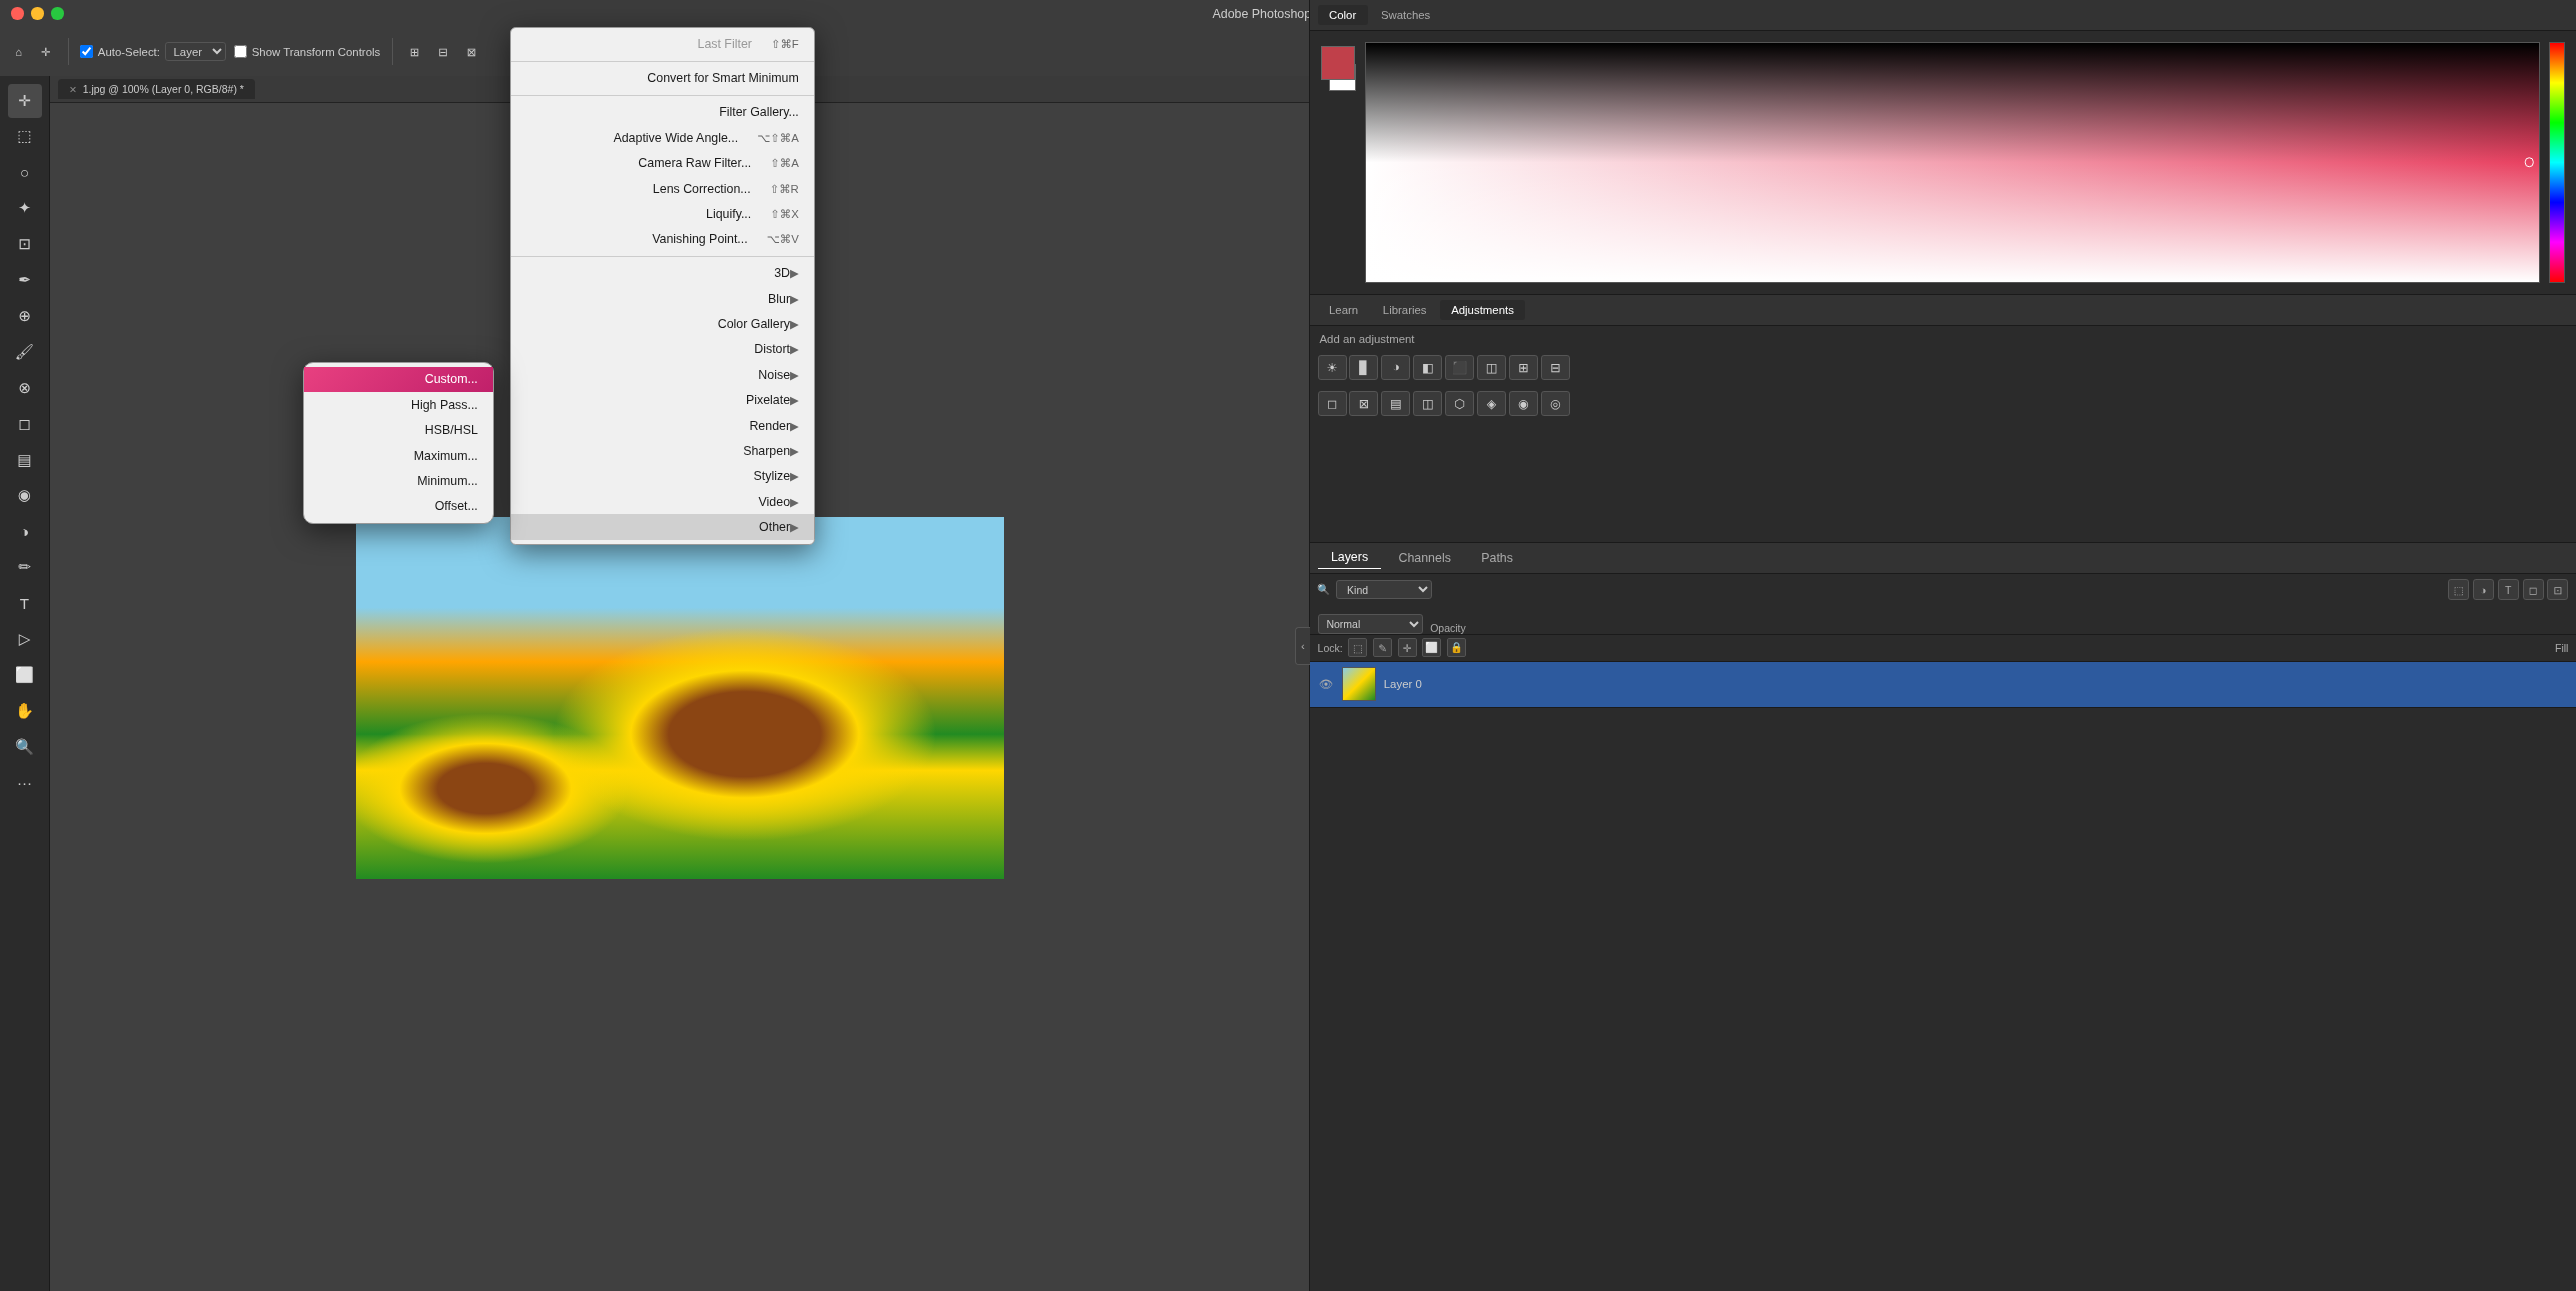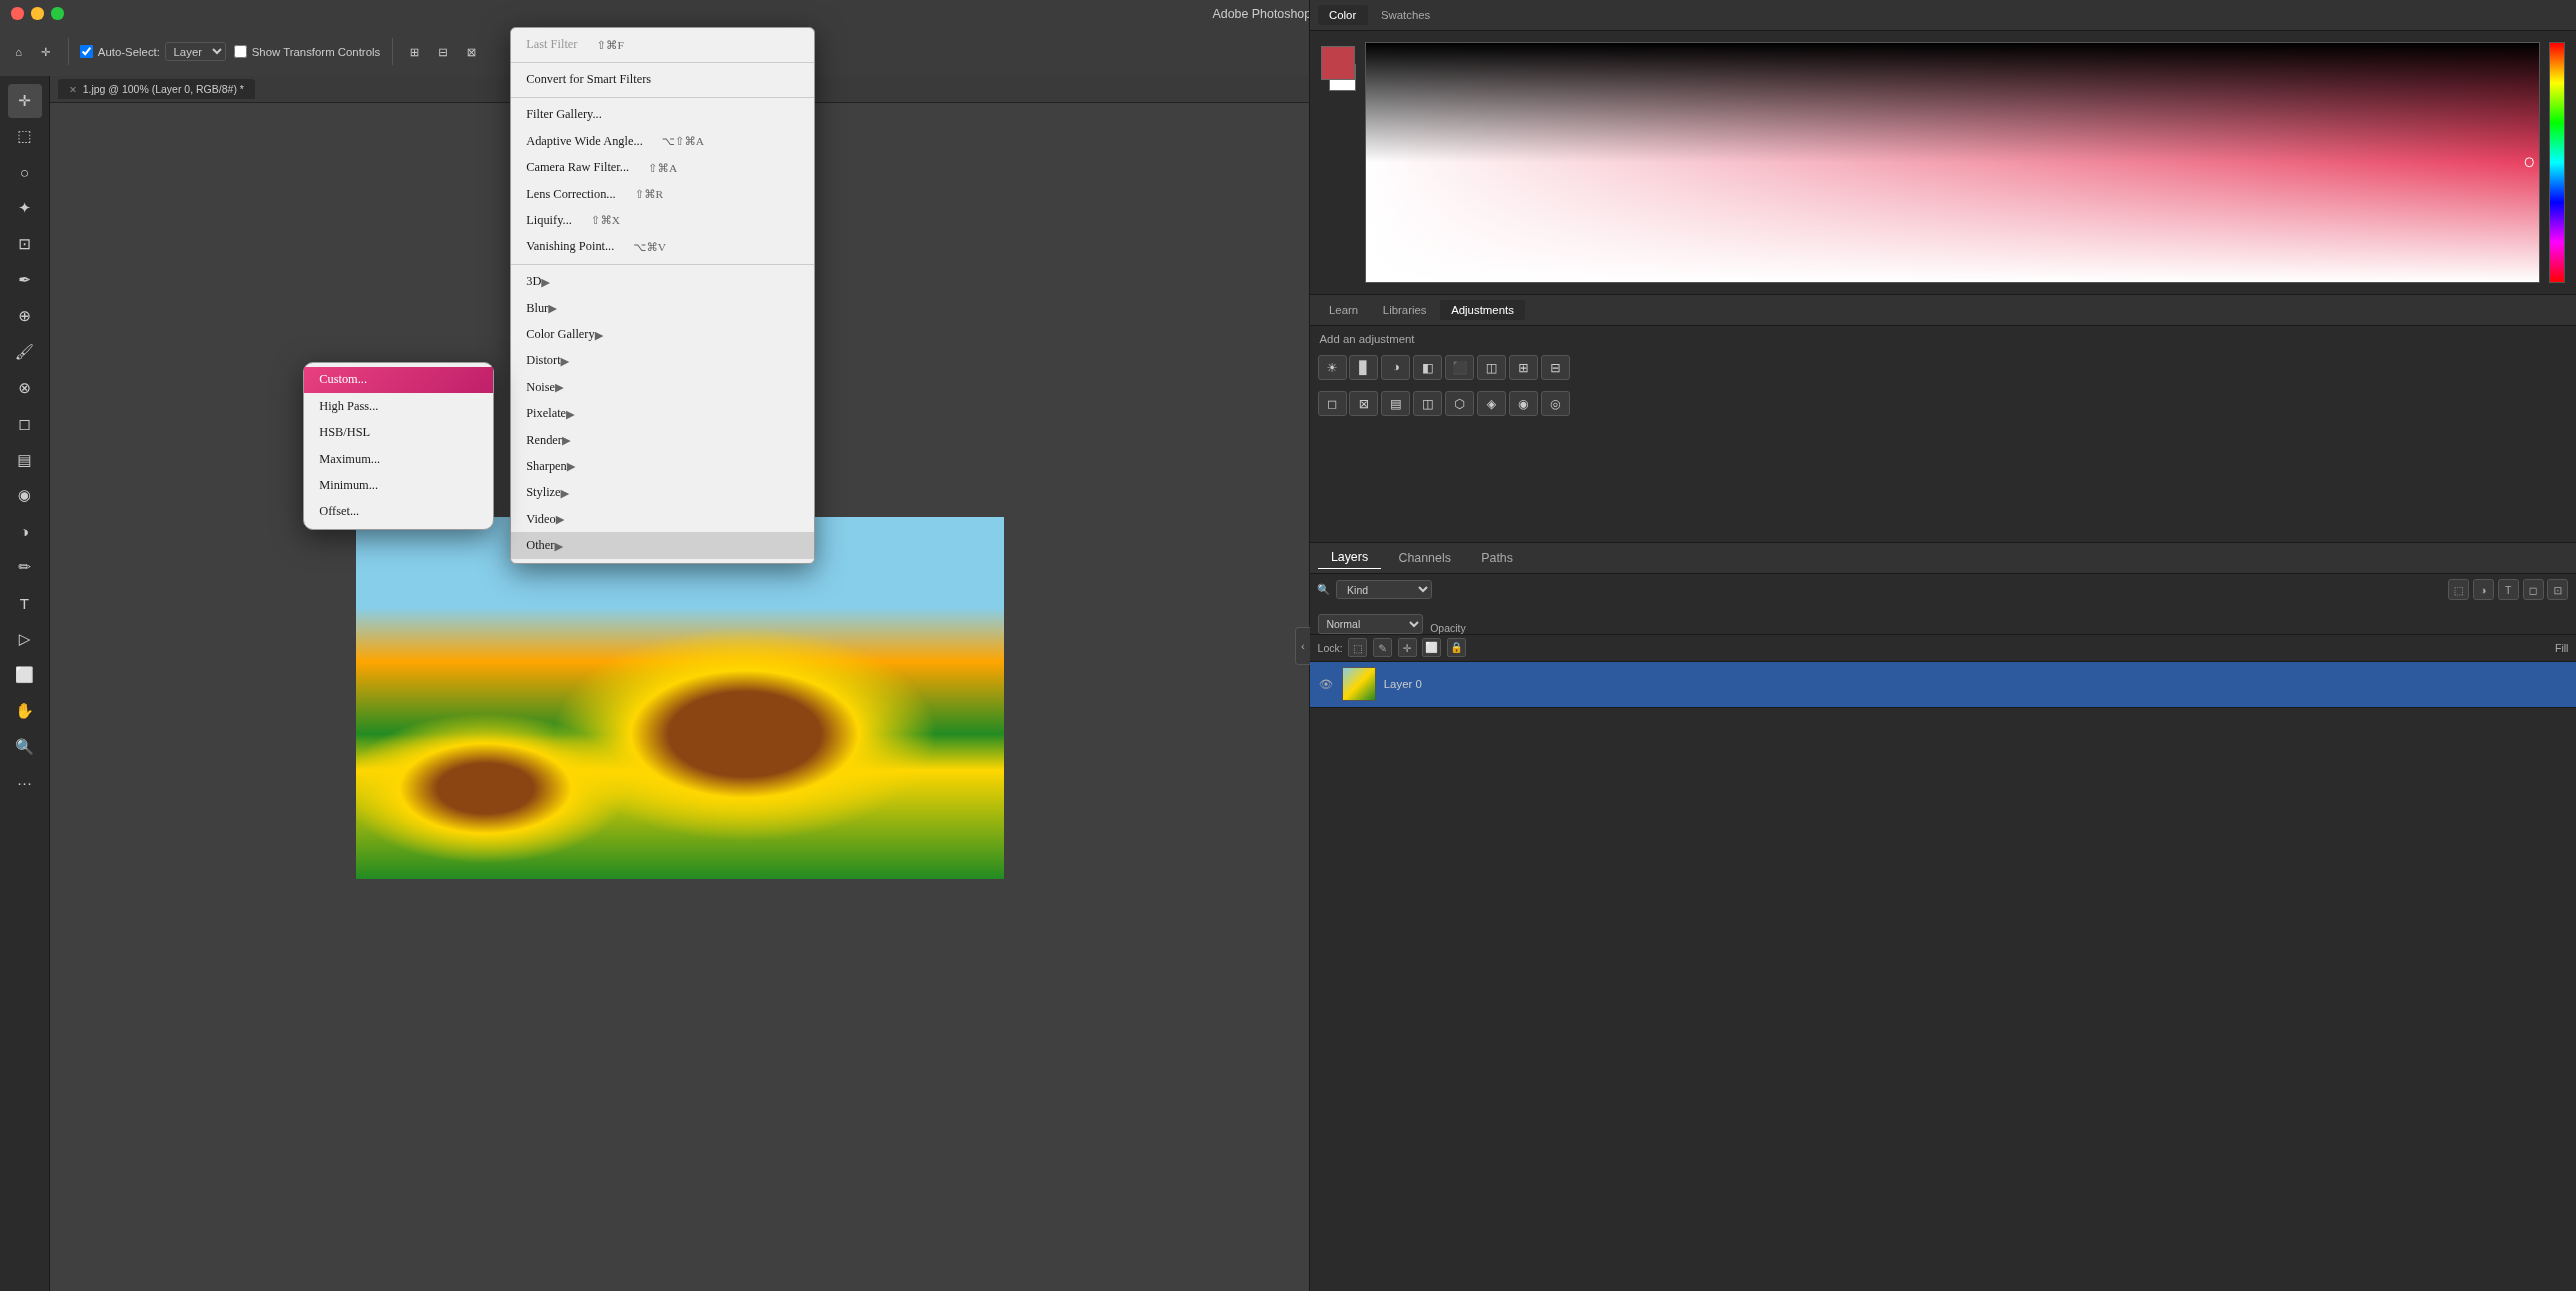--- a/index.html
+++ b/index.html
@@ -436,27 +436,26 @@
       background: #f0f0f0;
       border: 1px solid #999;
       border-radius: 5.7px;
       box-shadow: 0 7.6px 29px rgba(0,0,0,0.5);
       padding: 3.8px 0;
       z-index: 200;
     }
     .menu-item {
       display: flex;
       align-items: center;
-      justify-content: flex-start;
+      justify-content: flex-end;
       padding: 5.7px 15.2px;
       font-size: 12.4px;
       color: #1a1a1a;
       cursor: pointer;
       white-space: nowrap;
-      font-family: Liberation Serif, serif;
     }
     .menu-item.disabled { color: #999; cursor: default; }
     .menu-item.highlighted {
       background: linear-gradient(135deg, #e84080, #c0206a);
       color: #fff;
     }
     .menu-shortcut {
       color: #666;
       font-size: 11.4px;
       margin-left: 19px;
@@ -682,21 +681,21 @@
 </div>
 
 <div class="dropdown-overlay">
   <div class="main-menu">
     <div class="menu-item disabled">
       <span>Last Filter</span>
       <span class="menu-shortcut">⇧⌘F</span>
     </div>
     <div class="menu-separator"></div>
     <div class="menu-item">
-      <span>Convert for Smart Filters</span>
+      <span>Convert for Smart Minimum</span>
     </div>
     <div class="menu-separator"></div>
     <div class="menu-item">
       <span>Filter Gallery...</span>
     </div>
     <div class="menu-item">
       <span>Adaptive Wide Angle...</span>
       <span class="menu-shortcut">⌥⇧⌘A</span>
     </div>
     <div class="menu-item">

